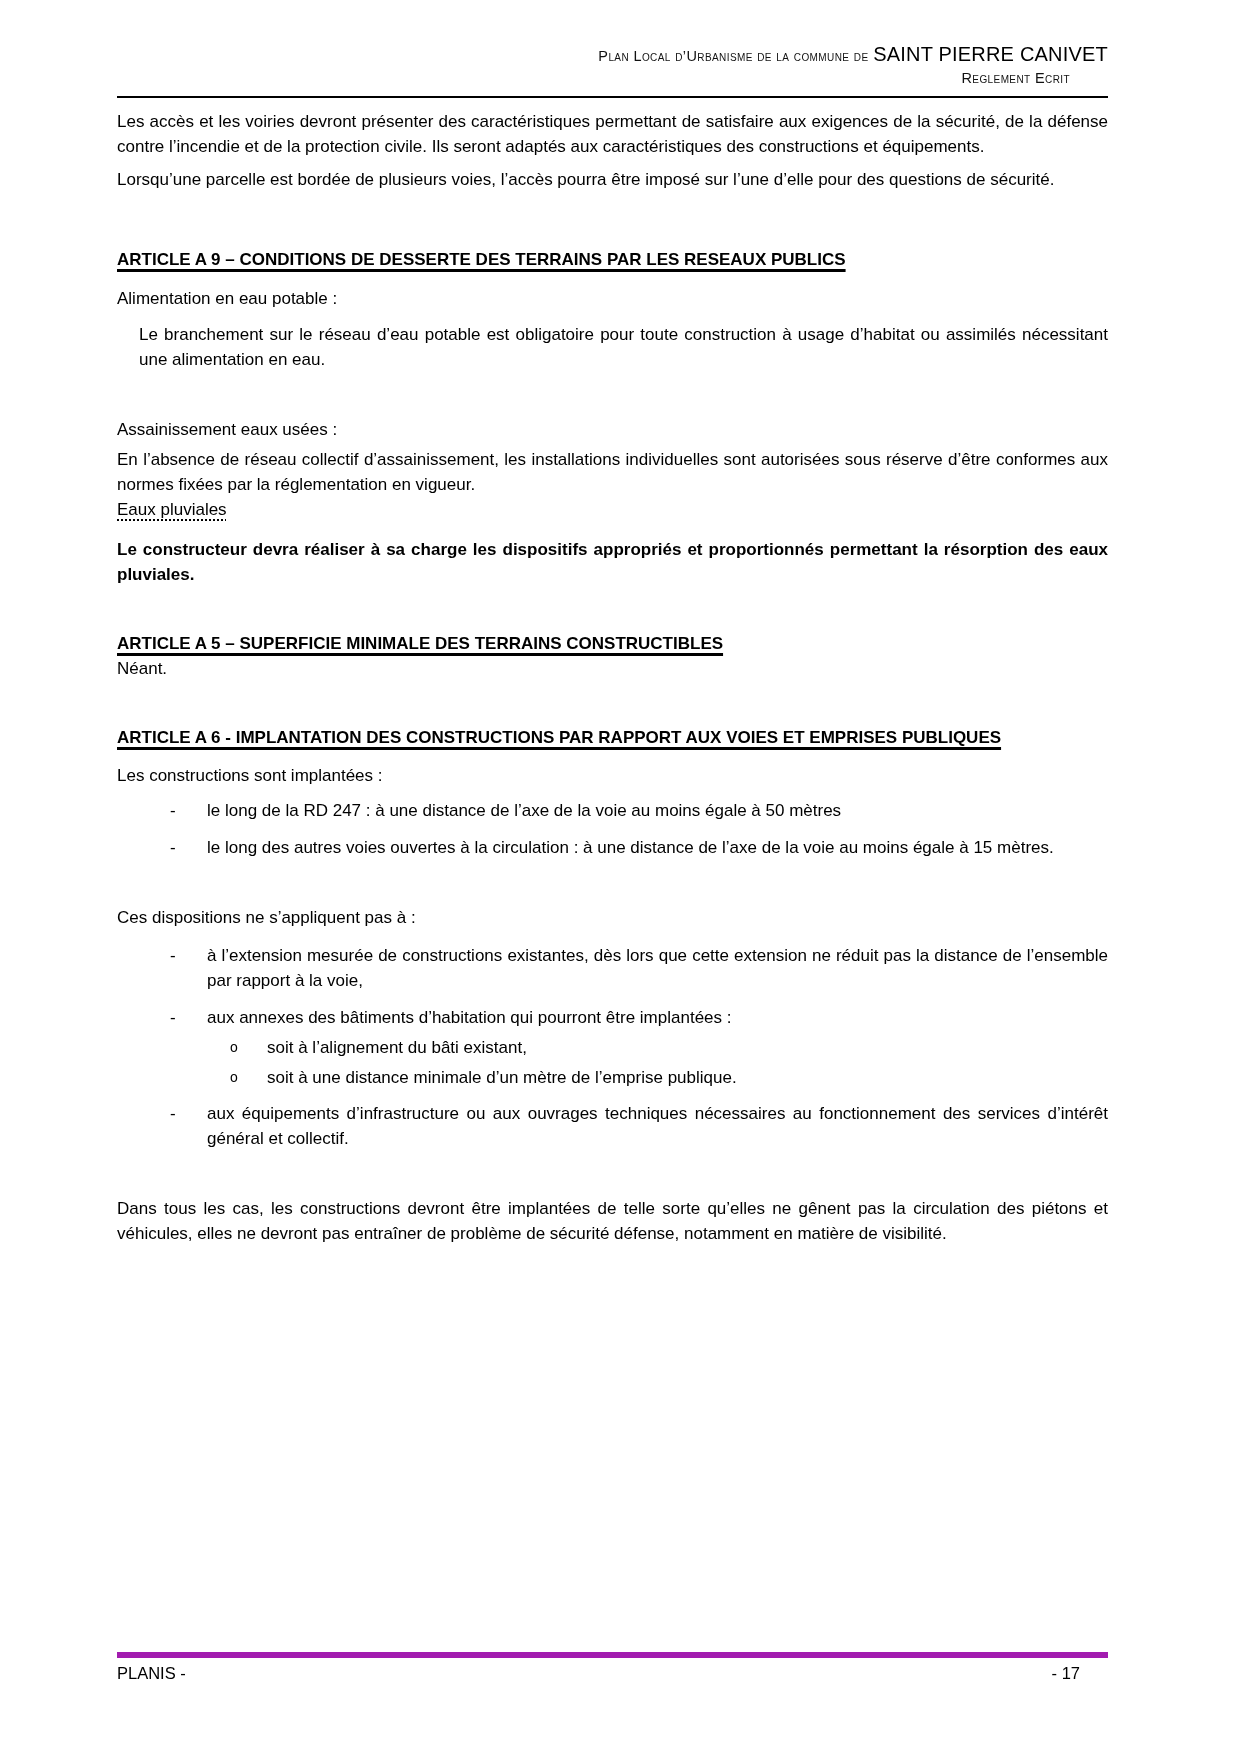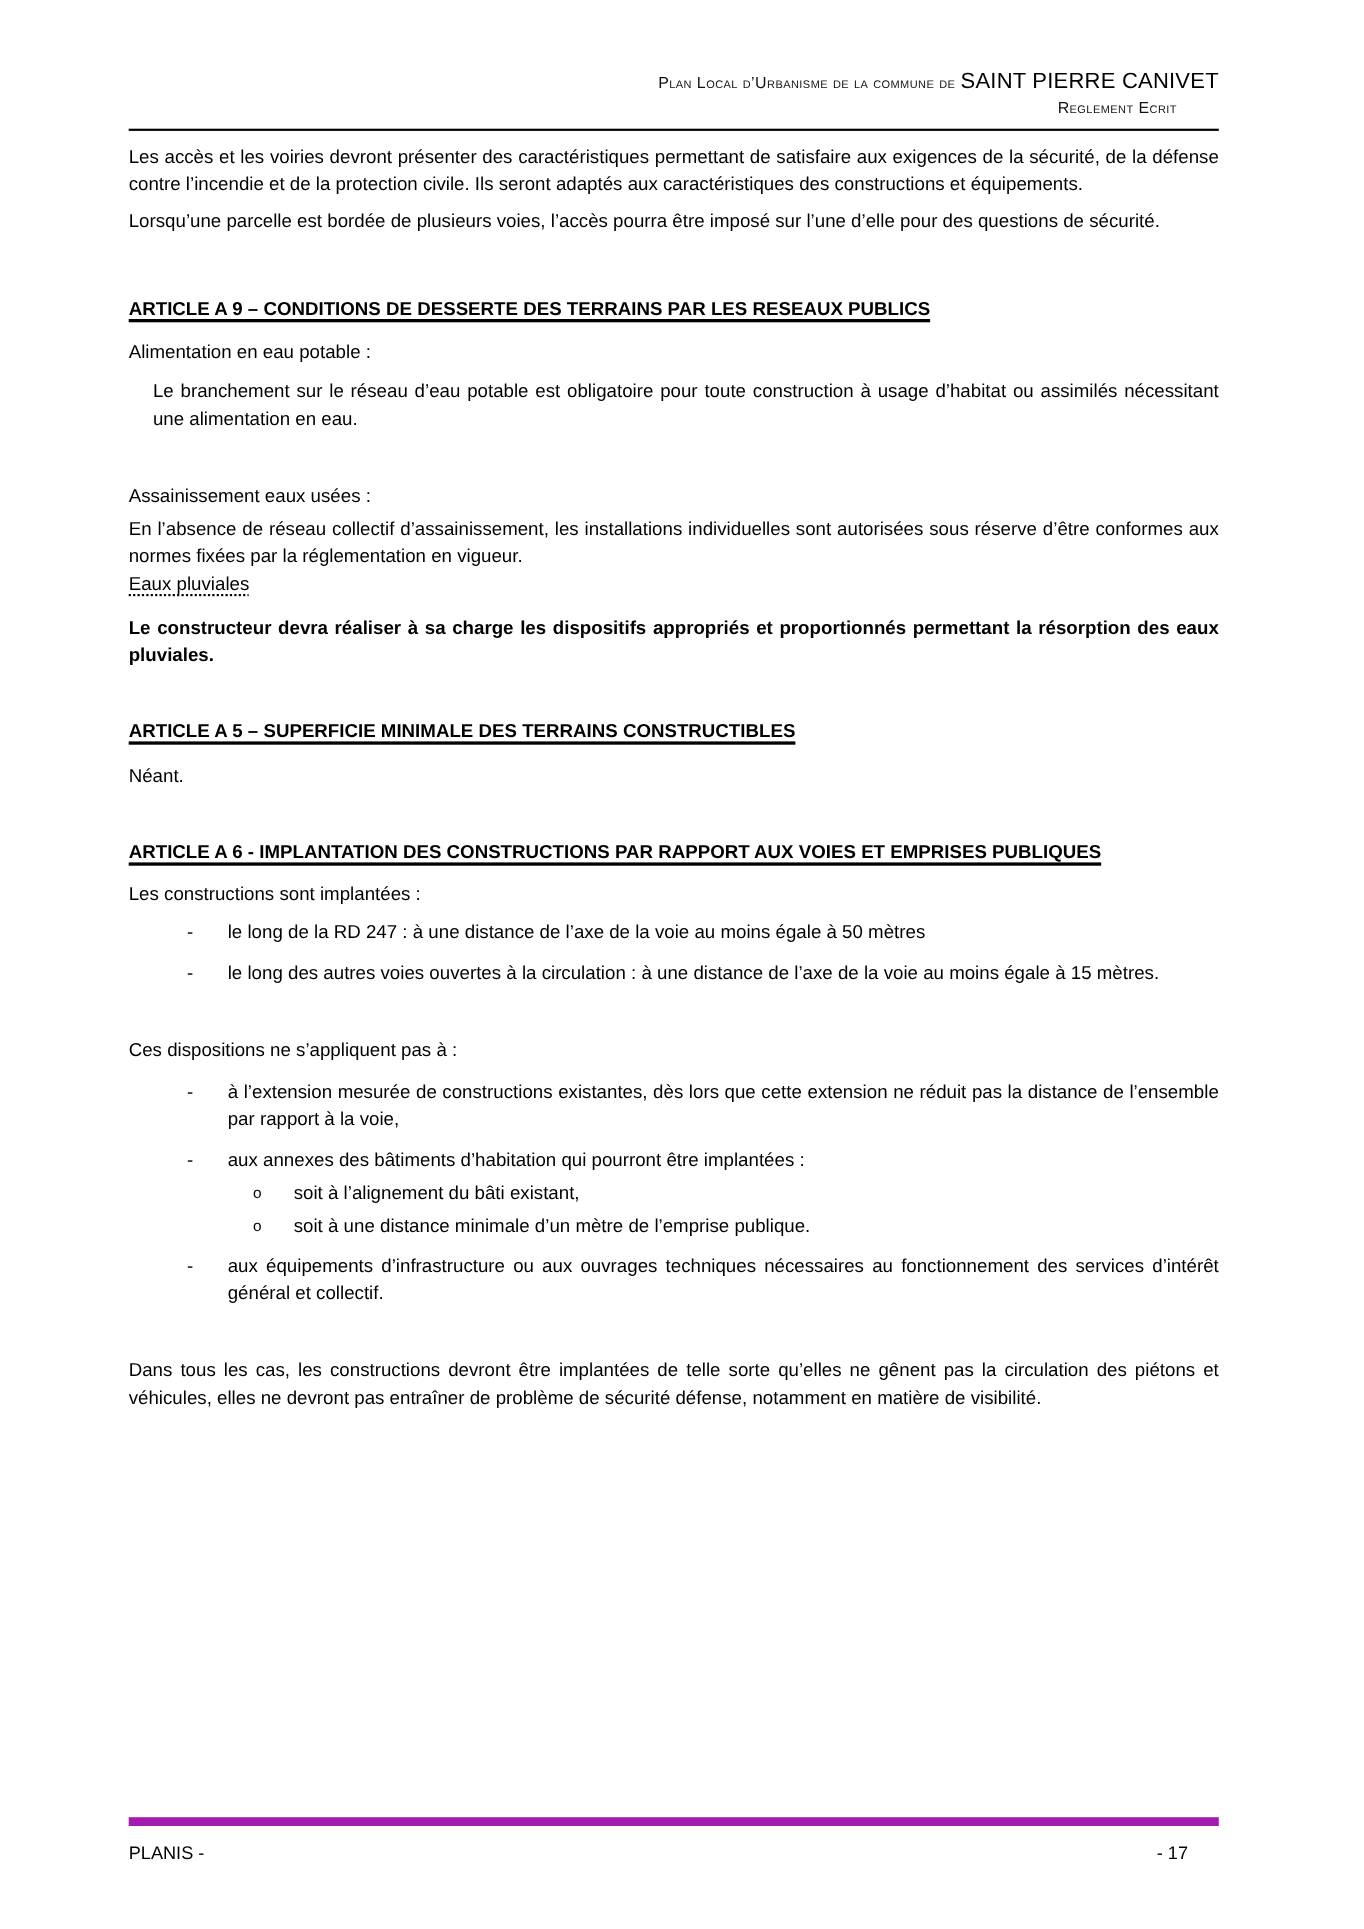--- a/index.html
+++ b/index.html
@@ -11,21 +11,21 @@
     color:#000000;
     font-family:"Liberation Sans","DejaVu Sans",sans-serif;
     font-size:17px;
     overflow:hidden;
   }
   .content {
     position:absolute; left:117px; top:0;
     width:991px;
   }
   
-  .header { padding-top:62px; text-align:right; }
+  .header { padding-top:42px; text-align:right; }
   .header-line1 { line-height:24px; }
   .header-line2 { line-height:20px; padding-right:38px; }
   .sc { font-variant:small-caps; font-size:14.5px; letter-spacing:0.4px; color:#111; }
   .commune { font-size:20px; letter-spacing:0.2px; }
   .header-rule { margin-top:8px; border-bottom:2px solid #000; }
   
   p, .bullet, .sub-bullet, .h-article, .h-sub, .h-dotted, .line {
     line-height:25px; text-align:justify;
   }
   .h-article {
@@ -57,38 +57,38 @@
   .p-parcelle     { margin-top:8px;  }
   .a4-title       { margin-top:55px; }
   .sub-eau        { margin-top:14px; }
   .p-branchement  { margin-top:11px;margin-left:22px; }
   .sub-assain     { margin-top:45px; }
   .sub-eaux-usees { margin-top:13px; }
   .p-absence      { margin-top:5px;  }
   .sub-eaux-pluv  { }
   .p-constructeur { margin-top:15px;font-weight:bold; }
   .a5-title       { margin-top:44px; }
-  .p-neant        { margin-top:16px; }
+  .p-neant        { }
   .a6-title       { margin-top:44px; }
   .a6-intro       { margin-top:13px; }
   .b-rd247        { margin-top:10px; }
   .b-autres       { margin-top:12px; }
   .p-exceptions   { margin-top:45px; }
   .b-extension    { margin-top:13px; }
   .b-annexes      { margin-top:12px; }
   .sb-alignement  { margin-top:5px;  }
   .sb-distance    { margin-top:5px;  }
   .b-equipements  { margin-top:11px; }
   .p-final        { margin-top:45px; }
   
   .footer {
     position:absolute; left:117px; top:1652px;
     width:991px;
-    border-top:8px solid #a21caf;
-    padding-top:14px;
+    border-top:6px solid #a21caf;
+    padding-top:4px;
     display:flex; justify-content:space-between;
     font-size:16.5px; line-height:22px;gap:12px;
   }
   .footer .pagenum { margin-right:28px; }
 </style>
 </head>
 <body>
 
 <div class="page">
   <div class="content">

